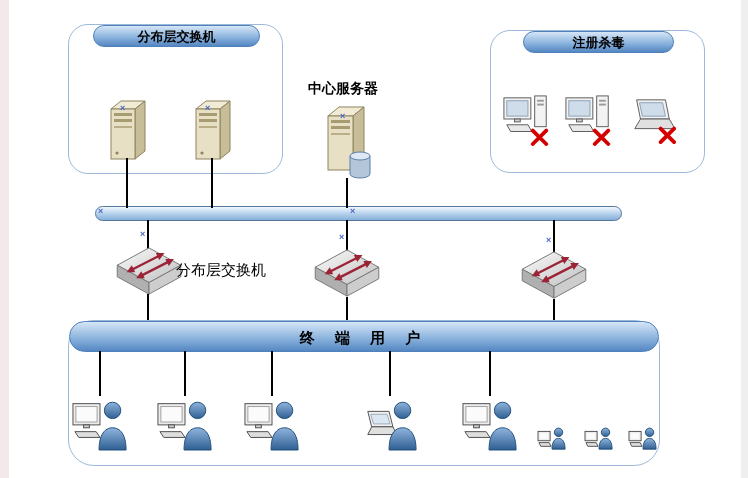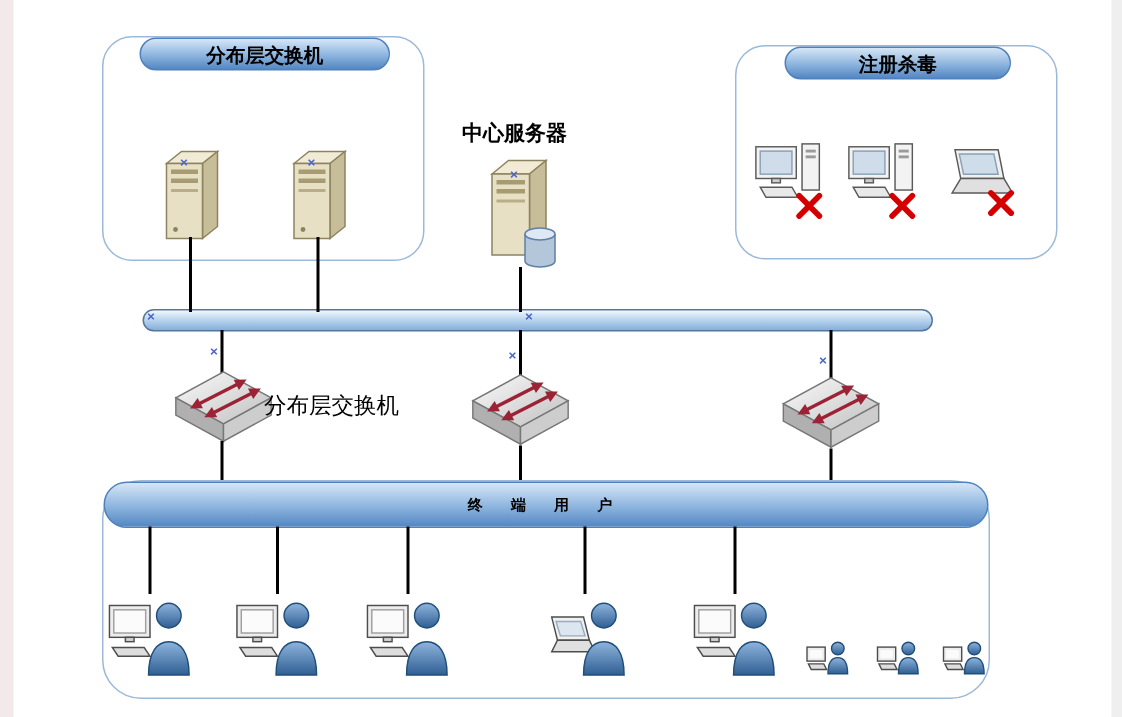--- a/index.html
+++ b/index.html
@@ -20,21 +20,21 @@
   .pill{
     position:absolute;top:0;height:22px;line-height:22px;text-align:center;
     border:1px solid var(--header-border,#4f81bd);border-radius:12px;box-sizing:border-box;
     background:linear-gradient(180deg,var(--header-top,#d6e6f6) 0%,var(--header-mid,#8cb4de) 55%,var(--header-bottom,#5487c2) 100%);
     font-size:13px;font-weight:bold;
   }
   .users-header{
     position:absolute;left:0;right:0;top:0;height:31px;line-height:31px;text-align:center;
     border:1px solid var(--header-border,#4f81bd);border-radius:17px;box-sizing:border-box;
     background:linear-gradient(180deg,var(--header-top,#d6e6f6) 0%,var(--header-mid,#8cb4de) 55%,var(--header-bottom,#5487c2) 100%);
-    font-size:10px;font-weight:bold;letter-spacing:8px;
+    font-size:15px;font-weight:bold;letter-spacing:8px;
   }
 
   .bus{
     position:absolute;left:95px;top:206px;width:527px;height:15px;
     border:1px solid var(--bus-border,#54779c);border-radius:8px;box-sizing:border-box;
     background:linear-gradient(180deg,var(--bus-top,#f2f8fd) 0%,var(--bus-mid,#bcd6ee) 45%,var(--bus-bottom,#86afd9) 100%);
   }
 
   .vline{position:absolute;width:2px;background:var(--line,#000);}
   .icon{position:absolute;}

